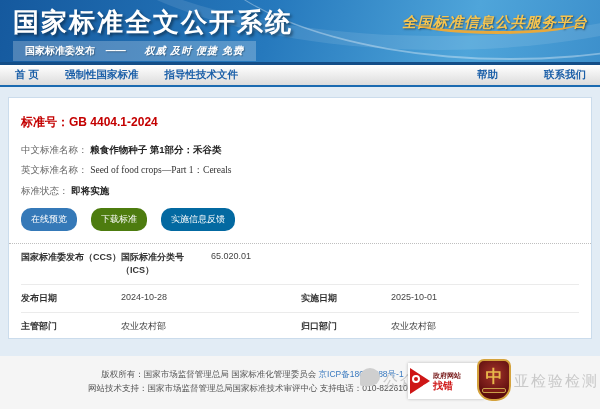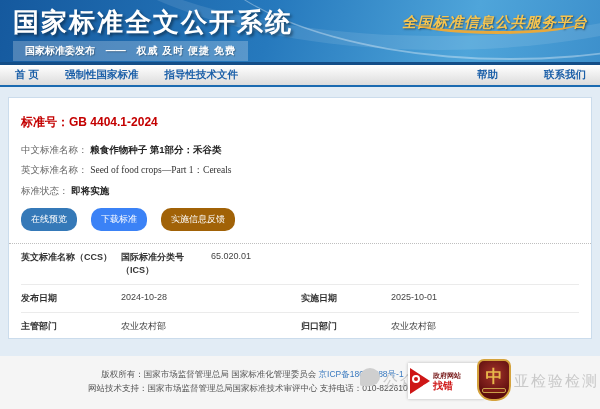--- a/index.html
+++ b/index.html
@@ -21,21 +21,21 @@
     border-radius:50%; border-bottom:14px solid rgba(255,255,255,.10); }
   .site-title {
     position:absolute; left:13px; top:5px; color:#fff; font-size:26px; font-weight:bold;
     letter-spacing:2px; text-shadow:2px 2px 3px rgba(0,0,0,.45);
   }
   .tagline {
     position:absolute; left:13px; top:41px; background:rgba(255,255,255,.24);
     color:#fff; font-size:10px; font-weight:bold; padding:3px 12px; white-space:nowrap;
     text-shadow:1px 1px 1px rgba(0,0,0,.3);
   }
-  .tagline .motto { margin-left:8px; letter-spacing:1px; }
+  .tagline .motto { font-style:italic; margin-left:16px; letter-spacing:1px; }
   .tagline .dash { margin-left:8px; }
   .platform {
     position:absolute; right:12px; top:13px; color:#f6c44f; font-size:14.5px;
     font-weight:bold; font-style:italic; letter-spacing:1px;
     text-shadow:1px 1px 2px rgba(0,0,0,.5); white-space:nowrap;
   }
   .platform-swoosh {
     position:absolute; right:18px; top:22px; width:170px; height:12px;
     border-bottom:3px solid #e8a93c; border-radius:0 0 100% 100%/0 0 200% 200%;
   }
@@ -56,22 +56,22 @@
     border:1px solid #cbdcec; padding:12px 12px 0; overflow:hidden;
   }
   .std-number { color:#c40000; font-size:12px; font-weight:bold; margin:4px 0 12px; }
   .info-line { font-size:9.5px; color:#666; margin:7px 0; line-height:13px; }
   .info-line .val-bold { color:#222; font-weight:bold; }
   .info-line .val { color:#333;font-family:Liberation Serif, serif; }
   .btn-row { display:flex; gap:14px; margin-top:11px; }
   .btn { border:none; border-radius:10px; color:#fff; font-size:9px; padding:5px 10px;
     cursor:pointer; font-family:inherit; }
   .btn-preview { background:#3579b8; }
-  .btn-download { background:#3b82f6; }
-  .btn-feedback { background:#a16207; }
+  .btn-download { background:#4d7c0f; }
+  .btn-feedback { background:#0369a1; }
   .dotted-sep { border-top:1px dotted #bfbfbf; margin:12px -12px 0; }
 
   .detail-table { font-size:9px; color:#333; }
   .drow { display:flex; padding:7px 0; border-bottom:1px solid #ebebeb; align-items:flex-start; }
   .drow:last-child { border-bottom:none; }
   .dlabel1 { font-weight:bold; width:100px; flex-shrink:0; }
   .dvalue1 { width:180px; flex-shrink:0; color:#444; }
   .dlabel2 { font-weight:bold; width:90px; flex-shrink:0; }
   .dvalue2 { flex:1; color:#444; }
 
@@ -160,21 +160,21 @@
   <div class="btn-row">
     <button class="btn btn-preview">在线预览</button>
     <button class="btn btn-download">下载标准</button>
     <button class="btn btn-feedback">实施信息反馈</button>
   </div>
 
   <div class="dotted-sep"></div>
 
   <div class="detail-table">
     <div class="drow">
-      <span class="dlabel1">英文标准名称（CCS）</span>
+      <span class="dlabel1">国家标准委发布（CCS）</span>
       <span class="dlabel2">国际标准分类号（ICS）</span>
       <span class="dvalue2">65.020.01</span>
     </div>
     <div class="drow">
       <span class="dlabel1">发布日期</span>
       <span class="dvalue1">2024-10-28</span>
       <span class="dlabel2">实施日期</span>
       <span class="dvalue2">2025-10-01</span>
     </div>
     <div class="drow">

